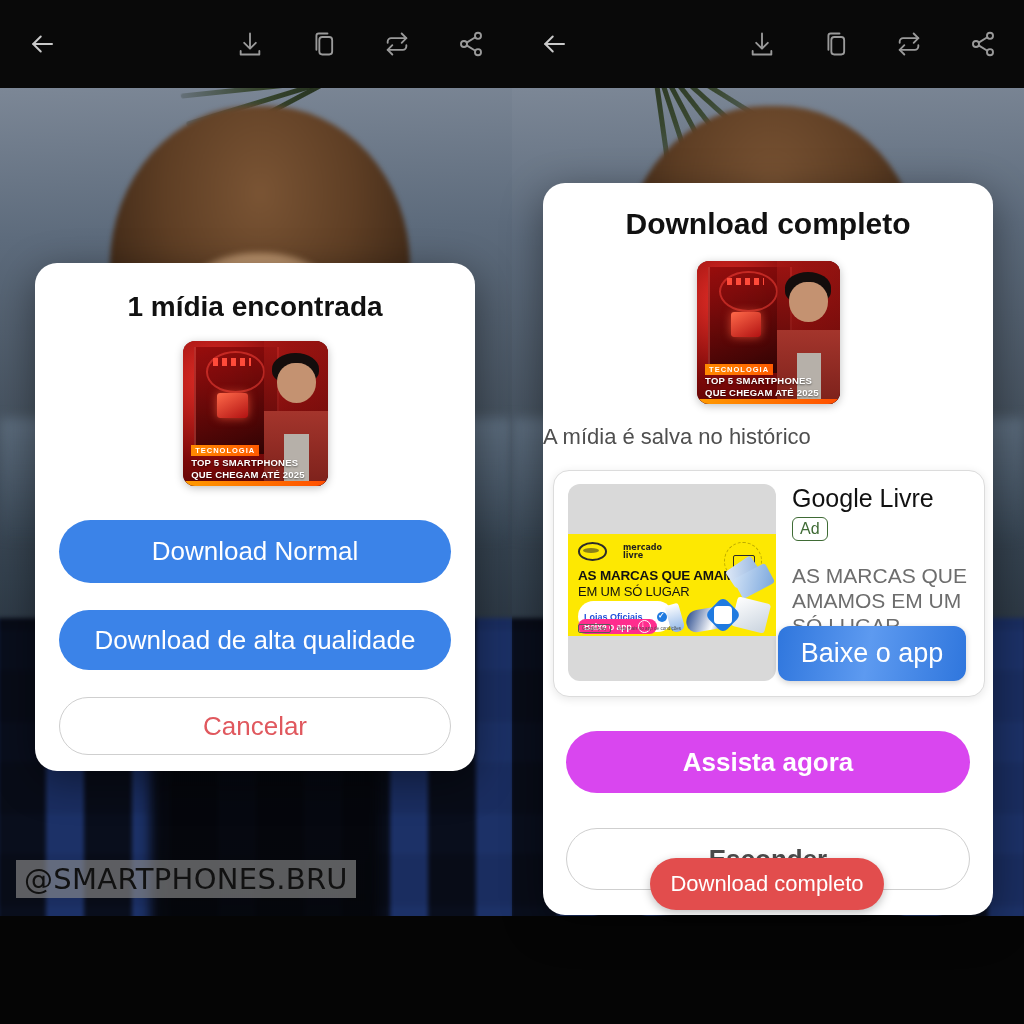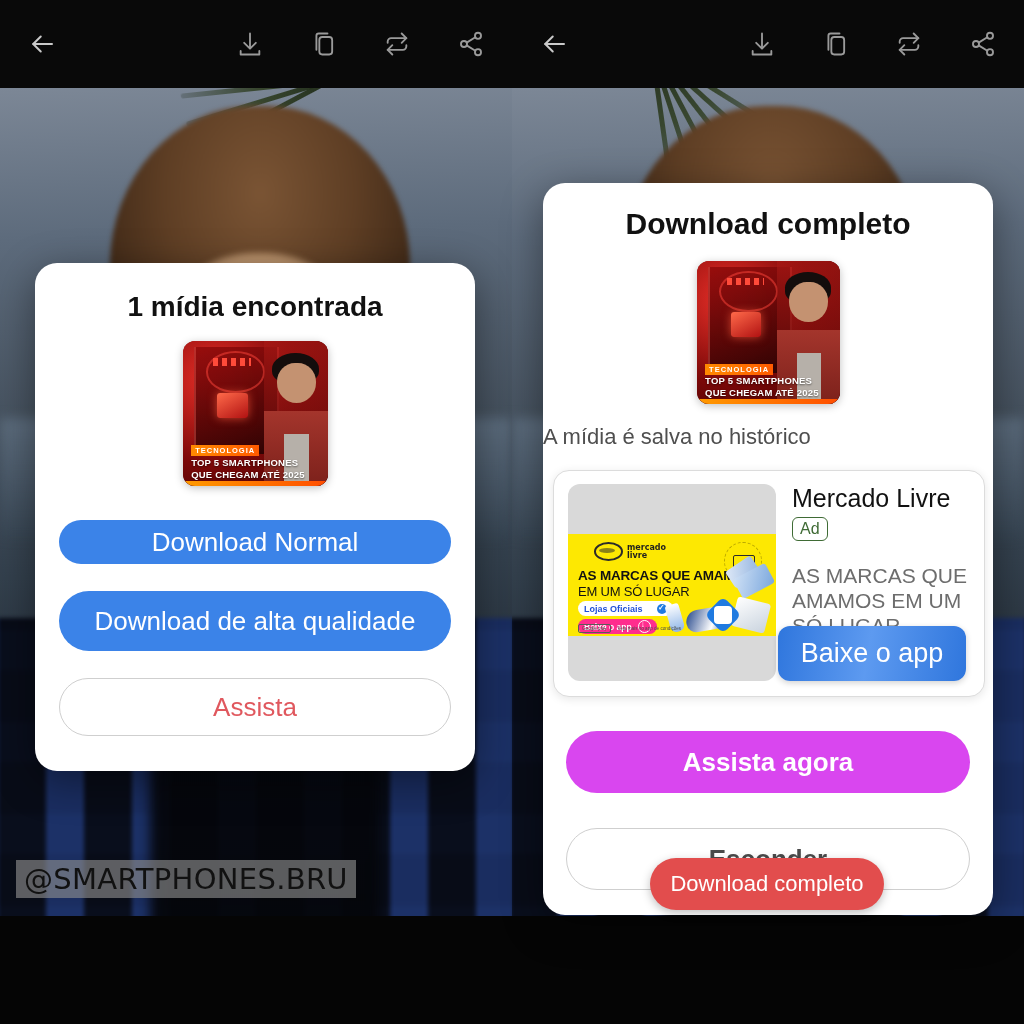--- a/index.html
+++ b/index.html
@@ -365,25 +365,25 @@
   .ad-banner {
     position: absolute;
     left: 0; right: 0;
     top: 50px;
     height: 102px;
     background: #fde802;
     overflow: hidden;
   }
   .ml-logo {
     position: absolute;
-    left: 26px;
+    left: 10px;
     top: 8px;
     display: flex;
     align-items: center;
-    gap: 4px;
+    gap: 16px;
   }
   .ml-hand {
     width: 25px;
     height: 15px;
     border-radius: 50%;
     background: #fde802;
     border: 2px solid #2b2b2b;
     position: relative;
   }
   .ml-hand::after {
@@ -419,21 +419,21 @@
     font-size: 13px;
     color: #121212;
     letter-spacing: -0.2px;
     white-space: nowrap;
   }
   .ad-chip {
     position: absolute;
     left: 10px;
     top: 67px;
     height: 15px;
-    padding: 0 6px;
+    padding: 8px 6px;
     display: flex;
     align-items: center;
     gap: 14px;
     background: #fff;
     border-radius: 999px;
     font-size: 9px;
     font-weight: bold;
     color: #1f4fd8;
     white-space: nowrap;
   }
@@ -720,23 +720,23 @@
         <div class="t-hair"></div>
         <div class="t-faceo"></div>
         <div class="t-torso"></div>
         <div class="t-shirt-in"></div>
         <div class="t-badge" style="top:72%; font-size:7.5px; padding:1px 4px;">TECNOLOGIA</div>
         <div class="t-line" style="top:80%; font-size:9.5px;">TOP 5 SMARTPHONES</div>
         <div class="t-line" style="top:88%; font-size:9.5px;">QUE CHEGAM ATÉ 2025</div>
         <div class="t-foot"></div>
       </div>
 
-      <div class="pill blue" style="width:392px; height:44px; margin:34px auto 16px auto; font-size:26px;text-align:right;">Download Normal</div>
+      <div class="pill blue" style="width:392px; height:63px; margin:34px auto 16px auto; font-size:26px;text-align:right;">Download Normal</div>
       <div class="pill blue" style="width:392px; height:60px; margin:27px auto 0 auto; font-size:26px;">Download de alta qualidade</div>
-      <div class="pill outline" style="width:392px; height:58px; margin:27px auto 0 auto; font-size:26px;">Assista</div>
+      <div class="pill outline" style="width:392px; height:58px; margin:27px auto 0 auto; font-size:26px;">Cancelar</div>
     </div>
   </div>
 
   <div class="panel right">
 
     <div class="photo">
       <div class="sky"></div>
       <div class="sea"></div>
       <div class="palm" style="left:140px; top:-40px;">
         <div class="frond" style="transform:rotate(32deg);"></div>
@@ -843,21 +843,21 @@
             <div class="pr tube"></div>
             <div class="pr rosette"></div>
           </div>
           <div class="ad-foot">
             <span class="gp">Google play</span>
             <span>Veja mais no app de condições</span>
           </div>
         </div>
       </div>
       <div class="ad-right">
-        <div class="ad-brand">Mercado Livre</div>
+        <div class="ad-brand">Google Livre</div>
         <div class="ad-badge">Ad</div>
         <div class="ad-desc">AS MARCAS QUE AMAMOS EM UM SÓ LUGAR</div>
         <div class="ad-cta">Baixe o app</div>
       </div>
     </div>
 
     <div class="pill red" style="width:404px; height:62px; margin:0 auto; font-size:26px; position:absolute; left:23px; top:548px;">Assista agora</div>
 
     <div class="pill outline-gray" style="width:404px; height:62px; position:absolute; left:23px; top:645px; font-size:26px;">Esconder</div>
   </div>

